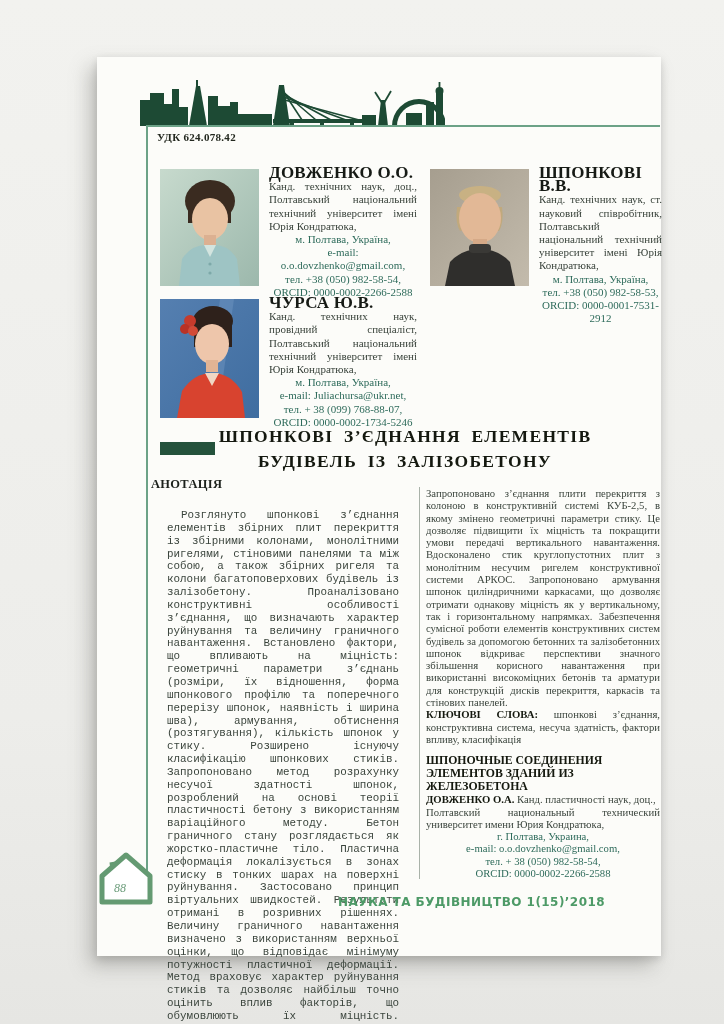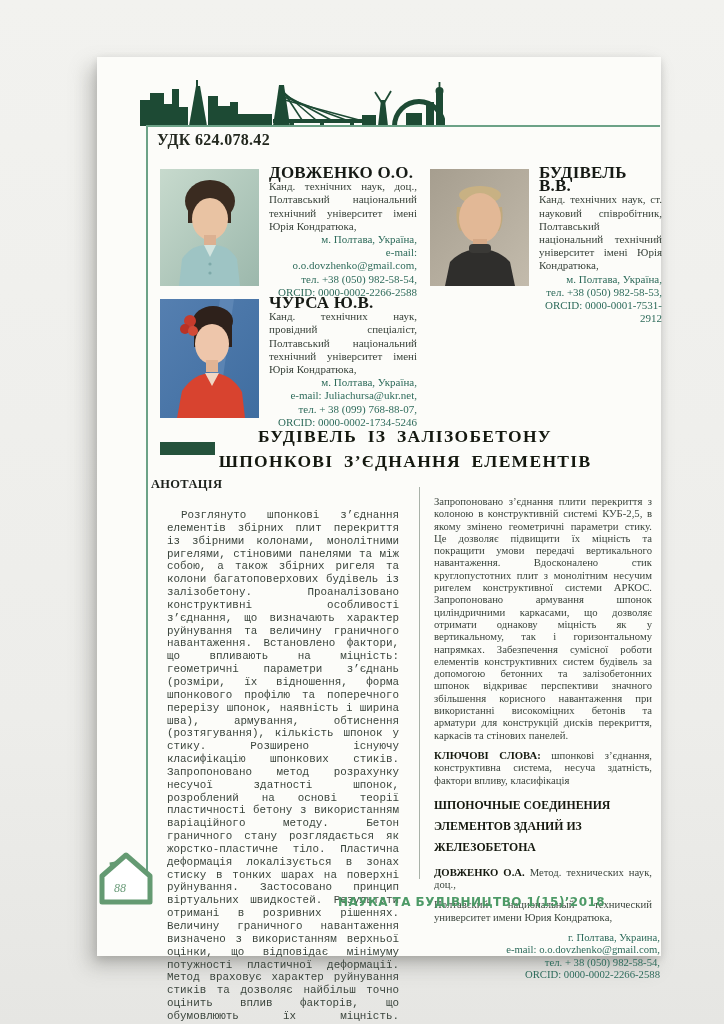--- a/index.html
+++ b/index.html
@@ -3,38 +3,38 @@
 <meta charset="utf-8">
 <style>
   html,body{margin:0;padding:0;}
   body{background:#ecedea;font-family:"Liberation Serif",serif;}
   .stage{position:relative;width:724px;height:1024px;background:linear-gradient(180deg,#f2f2ef 0%,#ededea 70%,#e6e6e3 100%);overflow:hidden;}
   .abs{position:absolute;}
   .paper{left:97px;top:57px;width:564px;height:899px;background:#fcfcf9;
          box-shadow:-8px 10px 18px rgba(110,110,104,.38), 0 3px 8px rgba(0,0,0,.14);}
   .rule-h{left:146px;top:125px;width:514px;height:2px;background:#6ca287;}
   .rule-v{left:146px;top:125px;width:2px;height:750px;background:#6ca287;}
-  .udc{left:157px;top:131px;font-size:16px;font-weight:bold;color:#23281f;letter-spacing:.3px;}
+  .udc{left:157px;top:131px;font-size:11px;font-weight:bold;color:#23281f;letter-spacing:.3px;}
   .photo{width:99px;height:117px;overflow:hidden;}
   .info{font-size:11px;line-height:13.2px;color:#38423a;text-align:justify;}
   .info .aname{font-size:17px;font-weight:bold;color:#161a15;text-align:left;letter-spacing:.2px;margin-bottom:1px;}
-  .contact{color:#2e6b5b;text-align:right;}
+  .contact{color:#2e6b5b;text-align:center;}
   .title{left:150px;top:424px;width:510px;text-align:center;font-size:17.5px;font-weight:bold;
          color:#14180f;letter-spacing:1.3px;word-spacing:5px;line-height:25px;}
   .greenbar{left:160px;top:442px;width:55px;height:13px;background:#24523c;}
   .h-annot{left:151px;top:477px;font-size:12.5px;font-weight:bold;color:#1c211b;letter-spacing:.3px;}
   .colL{left:151px;top:493px;width:264px;font-size:10.9px;line-height:12.85px;color:#3a443c;text-align:justify;}
   .colL p{margin:16px;text-indent:14px;font-family:Liberation Mono, monospace;}
   .divider{left:419px;top:487px;width:1px;height:392px;background:#a9b2a9;}
   .colR{left:426px;top:487px;width:234px;font-size:10.7px;line-height:12.3px;color:#3a443c;text-align:justify;}
-  .colR p{margin:8px;}
+  .colR p{margin:0;}
   .kw{margin-top:1px;}
   .kw b{color:#15190f;}
   .rus{margin-top:9px;}
-  .rus-head{font-size:11.8px;font-weight:bold;color:#15190f;line-height:21px;text-align:left;margin:0;}
+  .rus-head{font-size:11.8px;font-weight:bold;color:#15190f;line-height:13px;text-align:left;margin:0;}
   .rus-body{margin-top:1px;}
   .rus-body b{color:#15190f;}
   .rus .contact{display:block;}
   .footer{left:338px;top:895px;font-family:"DejaVu Sans",sans-serif;font-size:12px;font-weight:bold;
           color:#4d9a67;letter-spacing:.45px;}
   .house{left:99px;top:852px;width:54px;height:54px;}
 </style>
 </head>
 <body>
 
@@ -123,21 +123,21 @@
     <rect width="99" height="117" fill="url(#g2)"></rect>
     <ellipse cx="50" cy="26" rx="21" ry="9" fill="#c8b183"></ellipse>
     <path d="M27,38 q-2,16 3,24 l6,-2 q-4,-12 -2,-22 Z" fill="#c1a97c"></path>
     <path d="M72,38 q2,16 -3,24 l-6,-2 q4,-12 2,-22 Z" fill="#c1a97c"></path>
     <ellipse cx="50" cy="49" rx="21" ry="25" fill="#e2b896"></ellipse>
     <rect x="43" y="70" width="14" height="10" fill="#d5a987"></rect>
     <path d="M15,117 L20,93 Q32,80 50,80 Q68,80 80,93 L85,117 Z" fill="#2f2e2c"></path>
     <rect x="39" y="75" width="22" height="9" rx="4" fill="#3a3936"></rect>
   </svg>
   <div class="abs info" style="left:539px;top:166px;width:123px;">
-    <div class="aname">БУДІВЕЛЬ В.В.</div>
+    <div class="aname">ШПОНКОВІ В.В.</div>
     <div>Канд. технічних наук, ст. науковий співробітник, Полтавський національний технічний університет імені Юрія Кондратюка,</div>
     <div class="contact">м. Полтава, Україна,</div>
     <div class="contact">тел. +38 (050) 982-58-53,</div>
     <div class="contact">ORCID: 0000-0001-7531-2912</div>
   </div>
 
   <svg class="abs photo" style="left:160px;top:299px;height:119px;" viewBox="0 0 99 119">
     <defs>
         <linearGradient id="g3" x1="0" y1="0" x2="1" y2="1">
       <stop offset="0" stop-color="#557fb0"></stop>
@@ -160,36 +160,36 @@
   <div class="abs info" style="left:269px;top:296px;width:148px;">
     <div class="aname">ЧУРСА Ю.В.</div>
     <div>Канд. технічних наук, провідний спеціаліст, Полтавський національний технічний університет імені Юрія Кондратюка,</div>
     <div class="contact">м. Полтава, Україна,</div>
     <div class="contact">e-mail: Juliachursa@ukr.net,</div>
     <div class="contact">тел. + 38 (099) 768-88-07,</div>
     <div class="contact">ORCID: 0000-0002-1734-5246</div>
   </div>
 
   <div class="abs title">
+    <div>ШПОНКОВІ З’ЄДНАННЯ ЕЛЕМЕНТІВ</div>
     <div>БУДІВЕЛЬ ІЗ ЗАЛІЗОБЕТОНУ</div>
-    <div>ШПОНКОВІ З’ЄДНАННЯ ЕЛЕМЕНТІВ</div>
   </div>
   <div class="abs greenbar"></div>
 
   <div class="abs h-annot">АНОТАЦІЯ</div>
   <div class="abs colL">
     <p>Розглянуто шпонкові з’єднання елементів збірних плит перекриття із збірними колонами, монолітними ригелями, стіновими панелями та між собою, а також збірних ригеля та колони багатоповерхових будівель із залізобетону. Проаналізовано конструктивні особливості з’єднання, що визначають характер руйнування та величину граничного навантаження. Встановлено фактори, що впливають на міцність: геометричні параметри з’єднань (розміри, їх відношення, форма шпонкового профілю та поперечного перерізу шпонок, наявність і ширина шва), армування, обтиснення (розтягування), кількість шпонок у стику. Розширено існуючу класифікацію шпонкових стиків. Запропоновано метод розрахунку несучої здатності шпонок, розроблений на основі теорії пластичності бетону з використанням варіаційного методу. Бетон граничного стану розглядається як жорстко-пластичне тіло. Пластична деформація локалізується в зонах стиску в тонких шарах на поверхні руйнування. Застосовано принцип віртуальних швидкостей. Результати отримані в розривних рішеннях. Величину граничного навантаження визначено з використанням верхньої оцінки, що відповідає мінімуму потужності пластичної деформації. Метод враховує характер руйнування стиків та дозволяє найбільш точно оцінить вплив факторів, що обумовлюють їх міцність. Представлено приклади вдосконалених шпонкових з’єднань.</p>
   </div>
   <div class="abs divider"></div>
   <div class="abs colR">
     <p>Запропоновано з’єднання плити перекриття з колоною в конструктивній системі КУБ-2,5, в якому змінено геометричні параметри стику. Це дозволяє підвищити їх міцність та покращити умови передачі вертикального навантаження. Вдосконалено стик круглопустотних плит з монолітним несучим ригелем конструктивної системи АРКОС. Запропоновано армування шпонок циліндричними каркасами, що дозволяє отримати однакову міцність як у вертикальному, так і горизонтальному напрямках. Забезпечення сумісної роботи елементів конструктивних систем будівель за допомогою бетонних та залізобетонних шпонок відкриває перспективи значного збільшення корисного навантаження при використанні високоміцних бетонів та арматури для конструкцій дисків перекриття, каркасів та стінових панелей.</p>
     <p class="kw"><b>КЛЮЧОВІ СЛОВА:</b><span> шпонкові з’єднання, конструктивна система, несуча здатність, фактори впливу, класифікація</span></p>
     <div class="rus">
       <p class="rus-head">ШПОНОЧНЫЕ СОЕДИНЕНИЯ ЭЛЕМЕНТОВ ЗДАНИЙ ИЗ ЖЕЛЕЗОБЕТОНА</p>
-      <p class="rus-body"><b>ДОВЖЕНКО О.А.</b><span> Метод. технических наук, доц.,</span></p>
+      <p class="rus-body"><b>ДОВЖЕНКО О.А.</b><span> Канд. пластичності наук, доц.,</span></p>
       <p class="rus-body">Полтавский национальный технический университет имени Юрия Кондратюка,</p>
       <span class="contact">г. Полтава, Украина,</span>
       <span class="contact">e-mail: o.o.dovzhenko@gmail.com,</span>
       <span class="contact">тел. + 38 (050) 982-58-54,</span>
       <span class="contact">ORCID: 0000-0002-2266-2588</span>
     </div>
   </div>
 
   <div class="abs footer">НАУКА ТА БУДІВНИЦТВО 1(15)’2018</div>
 

